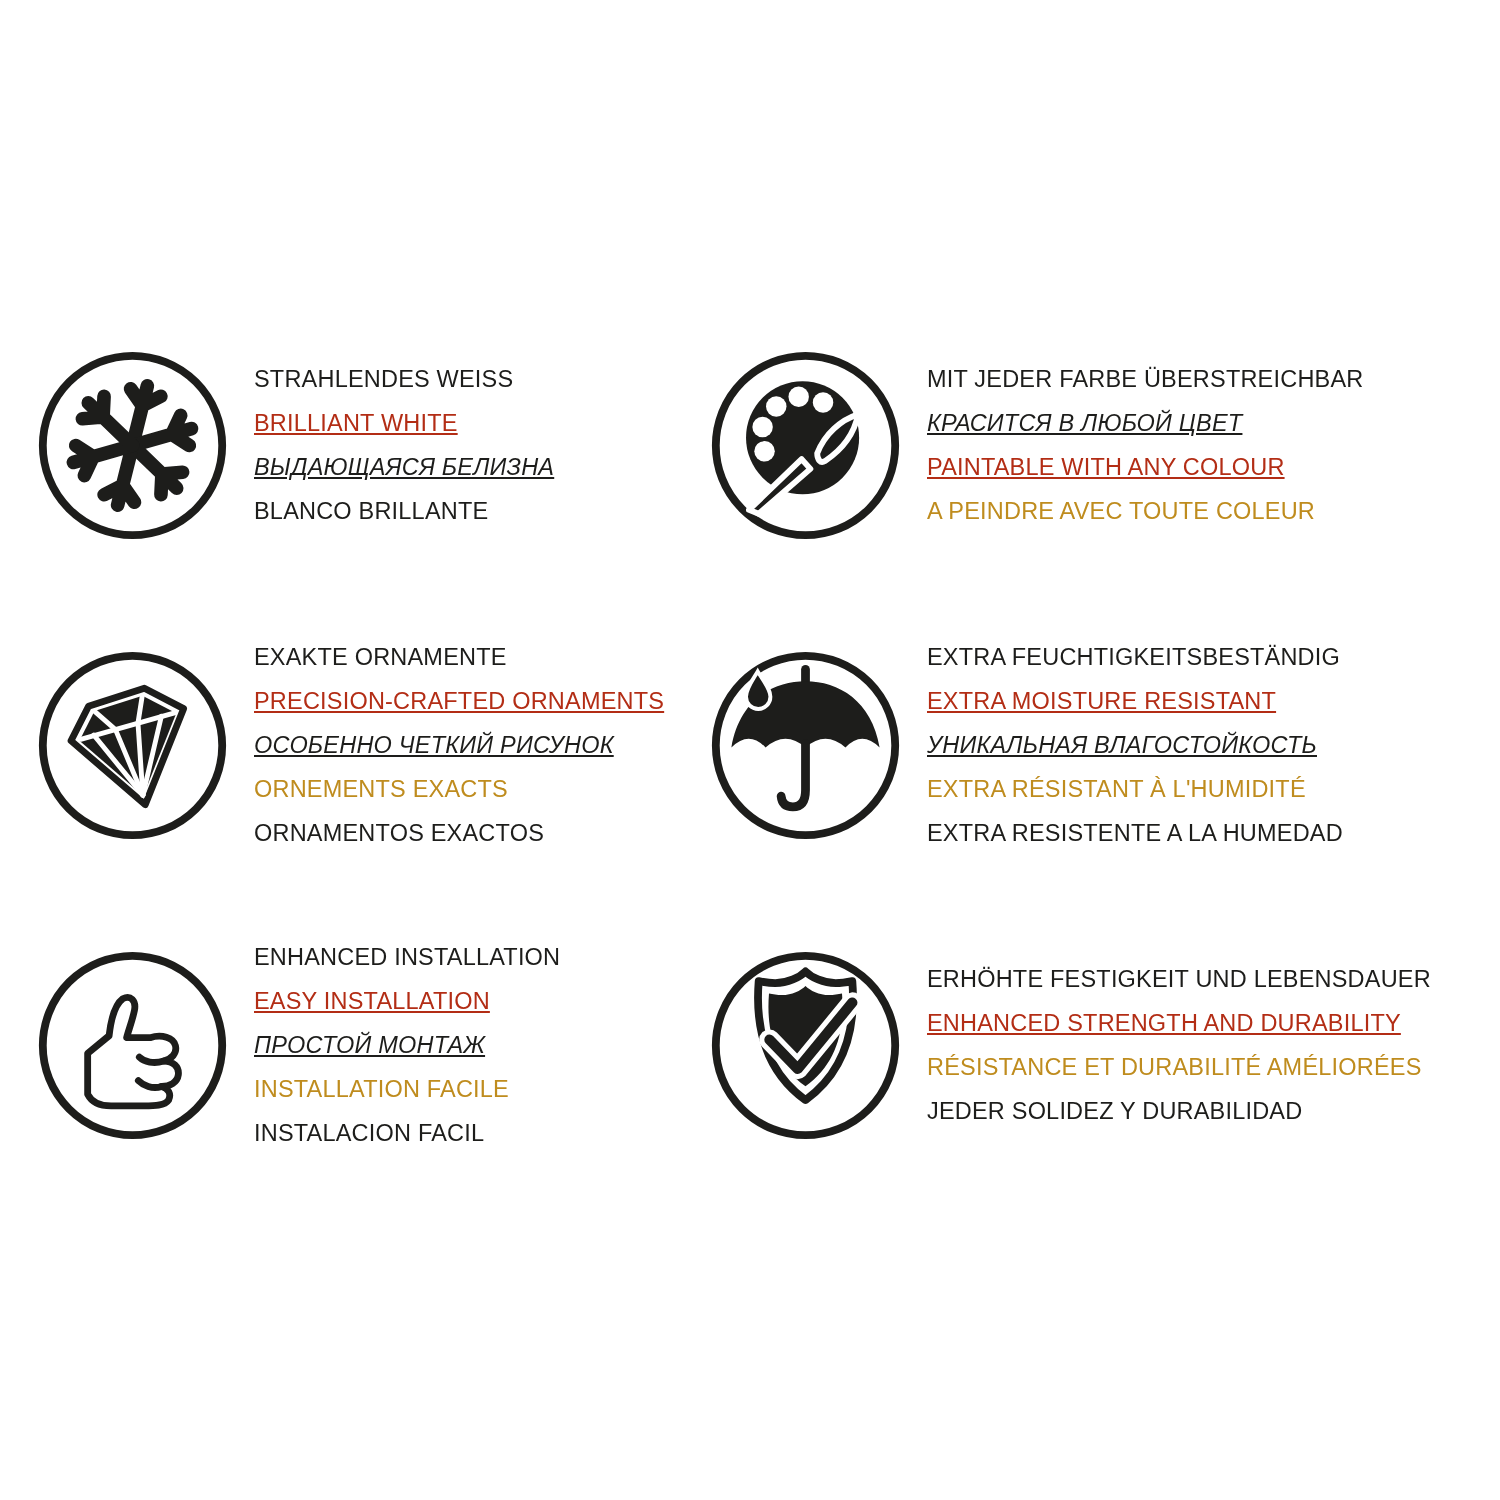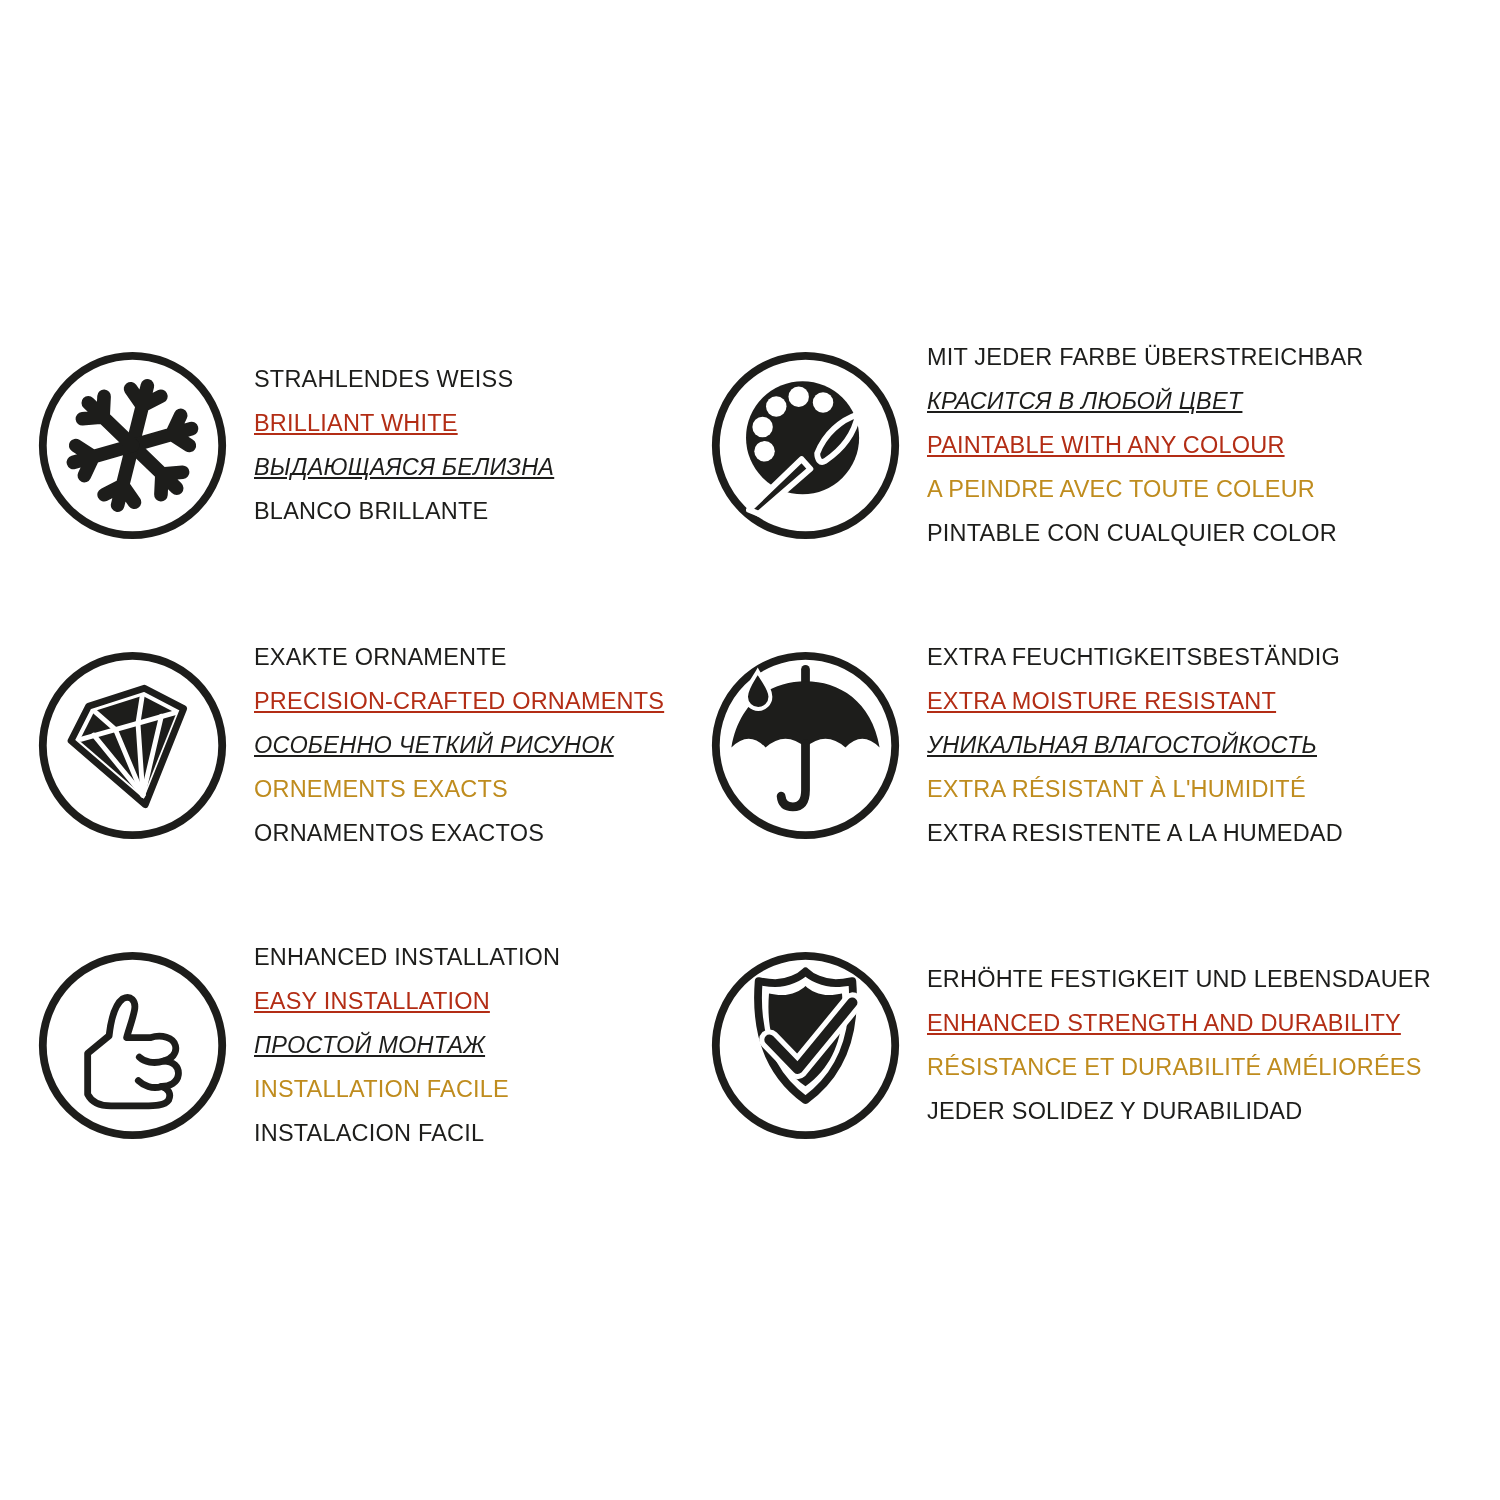--- a/index.html
+++ b/index.html
@@ -73,21 +73,20 @@
         <circle cx="118" cy="56" r="10.5" fill="#fff"></circle>
         <path d="M42,166 L96,114 L105,124 L52,170 Z" fill="currentColor" stroke="#fff" stroke-width="6" stroke-linejoin="round"></path>
         <path d="M112,108 C120,88 136,74 154,68 C150,88 138,104 120,116 C115,119 112,114 112,108 Z" fill="currentColor" stroke="#fff" stroke-width="6" stroke-linejoin="round"></path>
       </svg>
     </div>
     <div class="lines">
       <div class="line de">MIT JEDER FARBE ÜBERSTREICHBAR</div>
       <div class="line ru">КРАСИТСЯ В ЛЮБОЙ ЦВЕТ</div>
       <div class="line en">PAINTABLE WITH ANY COLOUR</div>
       <div class="line fr">A PEINDRE AVEC TOUTE COLEUR</div>
-      <div class="line es">PINTABLE CON CUALQUIER COLOR</div>
     </div>
   </div>
 
   <div class="feature">
     <div class="icon-wrap">
       <svg viewBox="0 0 200 200" xmlns="http://www.w3.org/2000/svg">
         <circle cx="100" cy="100" r="92" fill="#fff" stroke="currentColor" stroke-width="8"></circle>
         <g transform="rotate(-14 100 100)">
           <path d="M40,80 L66,50 L126,46 L160,76 L98,162 Z" fill="#fff" stroke="currentColor" stroke-width="7" stroke-linejoin="round"></path>
           <path d="M40,80 L66,50 L126,46 L160,76 L98,162 Z" transform="translate(100,95) scale(0.86) translate(-100,-95)" fill="currentColor"></path>

